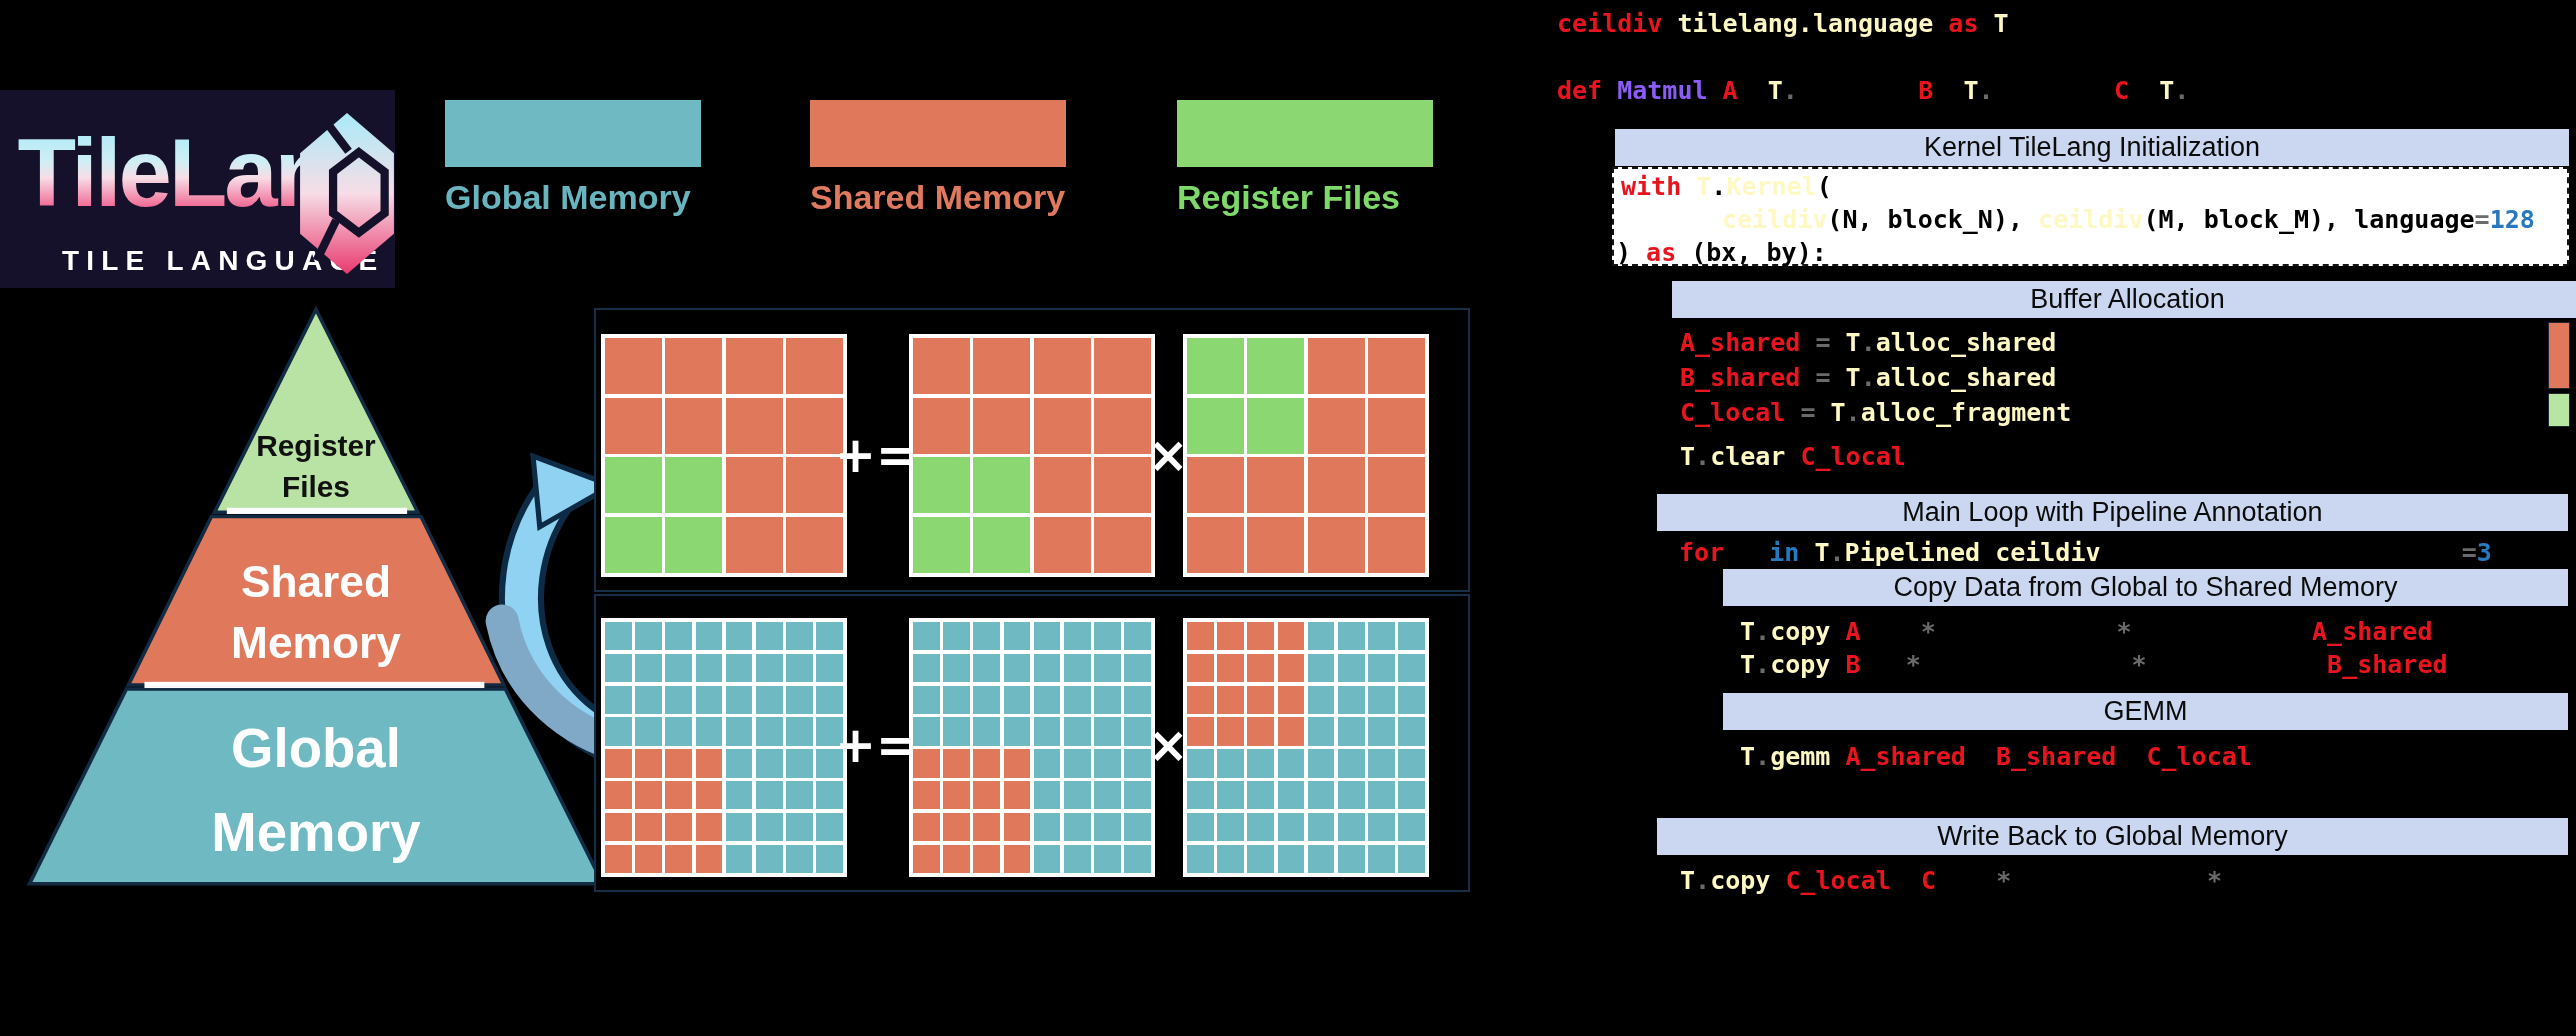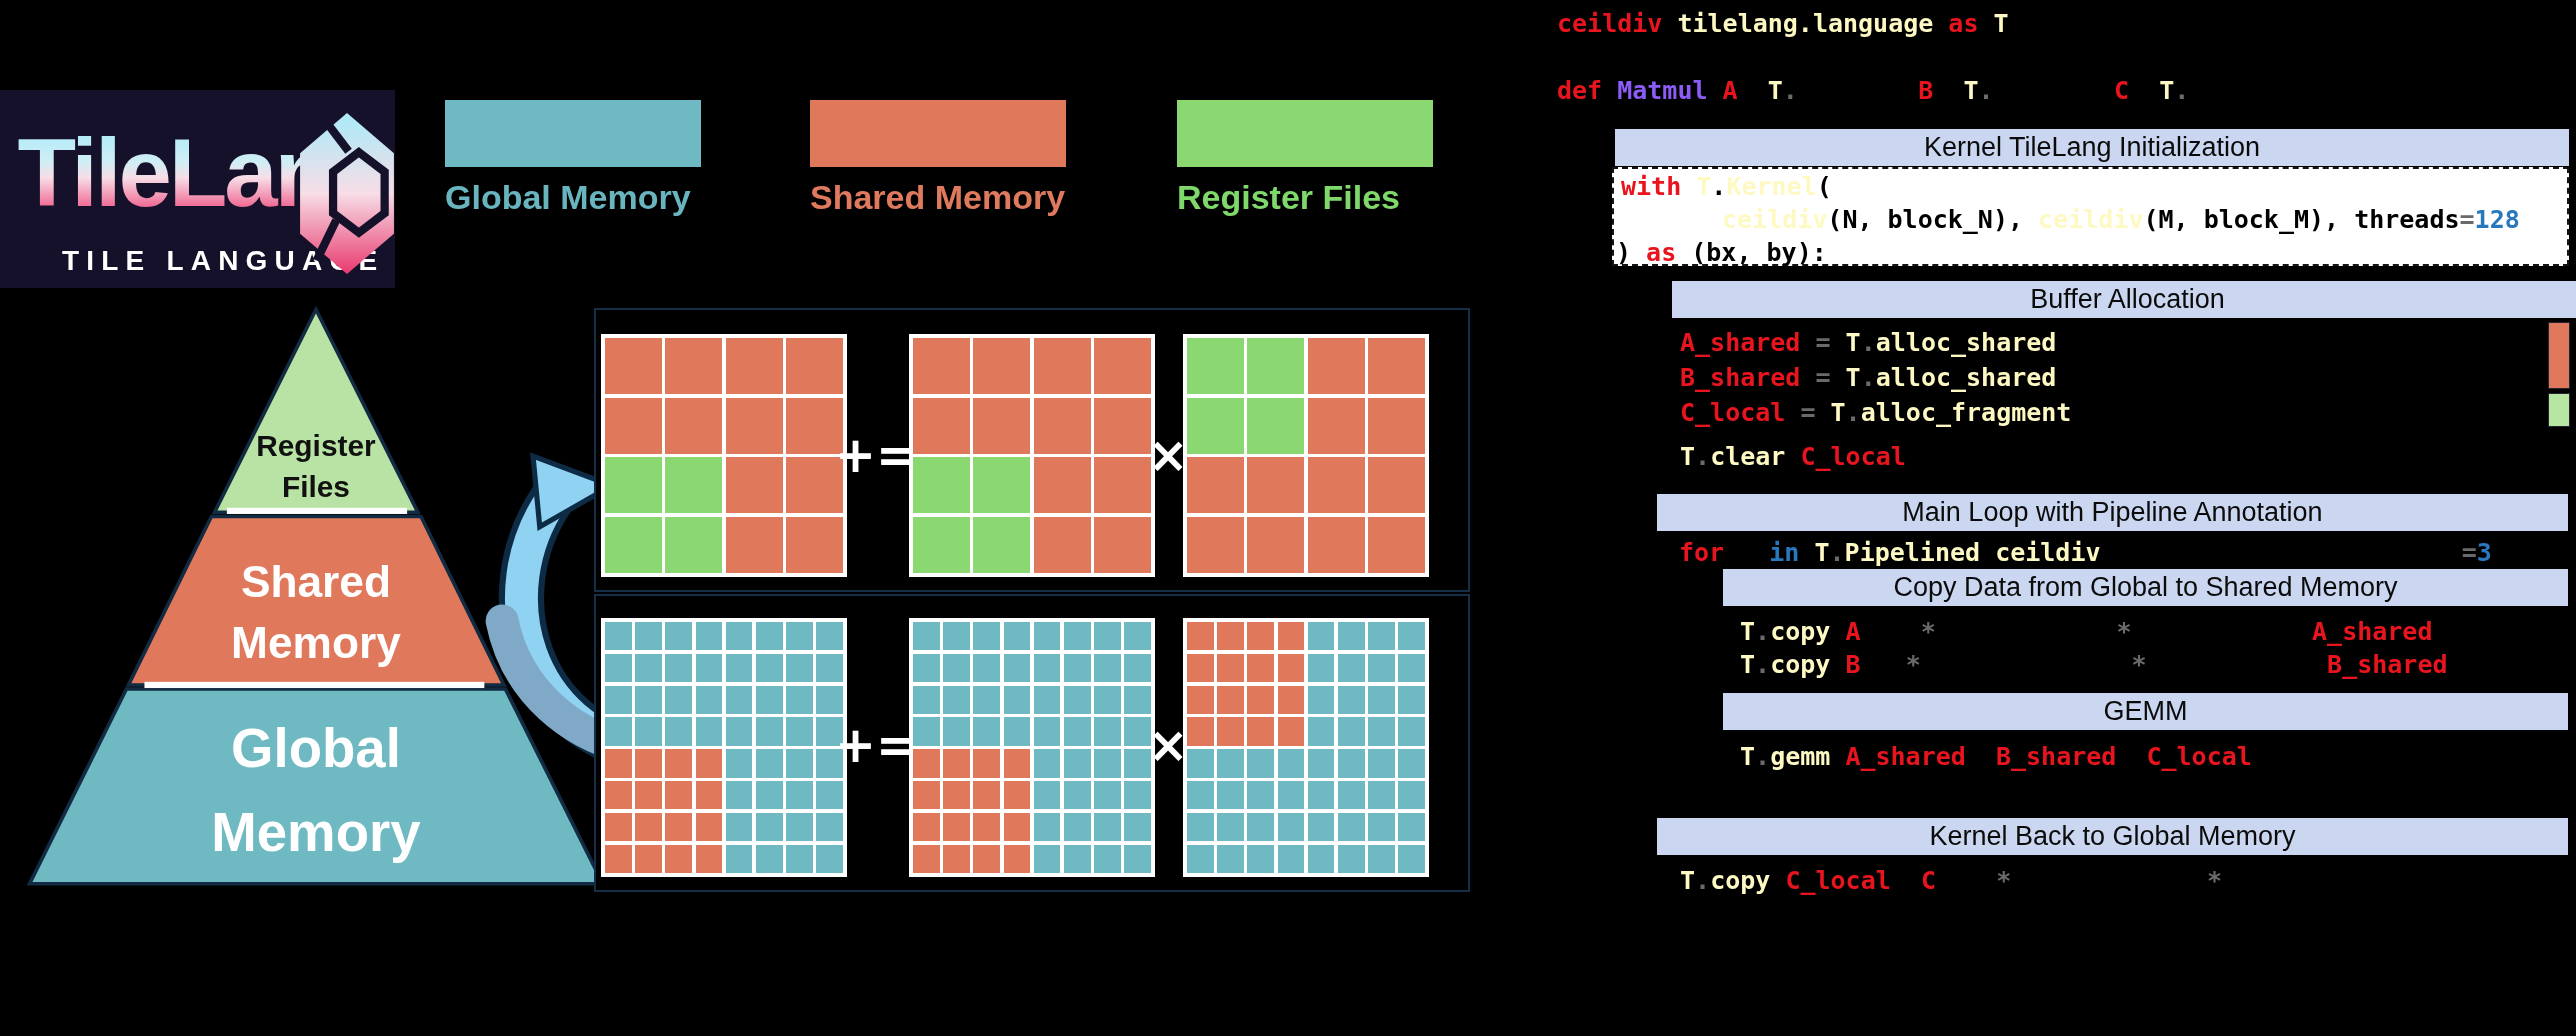--- a/index.html
+++ b/index.html
@@ -365,25 +365,25 @@
       <div class="op" style="left: 1168px; top: 745px;">×</div>
     </div>
 
   <div id="kernel-box" class="abs"></div>
   <div id="code">
       <div class="code-header abs" style="left: 1615px; top: 129px; width: 954px;">Kernel TileLang Initialization</div>
       <div class="code-header abs" style="left: 1672px; top: 281px; width: 911px;">Buffer Allocation</div>
       <div class="code-header abs" style="left: 1657px; top: 494px; width: 911px;">Main Loop with Pipeline Annotation</div>
       <div class="code-header abs" style="left: 1723px; top: 569px; width: 845px;">Copy Data from Global to Shared Memory</div>
       <div class="code-header abs" style="left: 1723px; top: 693px; width: 845px;">GEMM</div>
-      <div class="code-header abs" style="left: 1657px; top: 818px; width: 911px;">Kernel Back to Global Memory</div>
+      <div class="code-header abs" style="left: 1657px; top: 818px; width: 911px;">Write Back to Global Memory</div>
       <div class="code-line abs" style="left: 1557px; top: 9.3px;"><span class="c-r">ceildiv</span><span class="c-k"> </span><span class="c-p">tilelang.language</span><span class="c-k"> </span><span class="c-r">as</span><span class="c-k"> </span><span class="c-p">T</span></div>
       <div class="code-line abs" style="left: 1557px; top: 76px;"><span class="c-r">def</span><span class="c-k"> </span><span class="c-n">Matmul</span><span class="c-k">(</span><span class="c-r">A</span><span class="c-k">: </span><span class="c-p">T</span><span class="c-g">.</span><span class="c-k">Tensor, </span><span class="c-r">B</span><span class="c-k">: </span><span class="c-p">T</span><span class="c-g">.</span><span class="c-k">Tensor, </span><span class="c-r">C</span><span class="c-k">: </span><span class="c-p">T</span><span class="c-g">.</span><span class="c-k">Tensor):</span></div>
       <div class="code-line abs" style="left: 1621px; top: 172px;"><span class="c-r">with</span><span class="c-k"> </span><span class="c-p">T</span><span class="c-k">.</span><span class="c-p">Kernel</span><span class="c-k">(</span></div>
-      <div class="code-line abs" style="left: 1722px; top: 205px;"><span class="c-p">ceildiv</span><span class="c-k">(N, block_N), </span><span class="c-p">ceildiv</span><span class="c-k">(M, block_M), threads</span><span class="c-g">=</span><span class="c-b">128</span></div>
+      <div class="code-line abs" style="left: 1722px; top: 205px;"><span class="c-p">ceildiv</span><span class="c-k">(N, block_N), </span><span class="c-p">ceildiv</span><span class="c-k">(M, block_M), language</span><span class="c-g">=</span><span class="c-b">128</span></div>
       <div class="code-line abs" style="left: 1616px; top: 238px;"><span class="c-k">) </span><span class="c-r">as</span><span class="c-k"> (bx, by):</span></div>
       <div class="code-line abs" style="left: 1680px; top: 328px;"><span class="c-r">A_shared</span><span class="c-k"> </span><span class="c-g">=</span><span class="c-k"> </span><span class="c-p">T</span><span class="c-g">.</span><span class="c-p">alloc_shared</span><span class="c-k">((block_M, block_K))</span></div>
       <div class="code-line abs" style="left: 1680px; top: 363px;"><span class="c-r">B_shared</span><span class="c-k"> </span><span class="c-g">=</span><span class="c-k"> </span><span class="c-p">T</span><span class="c-g">.</span><span class="c-p">alloc_shared</span><span class="c-k">((block_K, block_N))</span></div>
       <div class="code-line abs" style="left: 1680px; top: 398px;"><span class="c-r">C_local</span><span class="c-k"> </span><span class="c-g">=</span><span class="c-k"> </span><span class="c-p">T</span><span class="c-g">.</span><span class="c-p">alloc_fragment</span><span class="c-k">((block_M, block_N))</span></div>
       <div class="code-line abs" style="left: 1680px; top: 442px;"><span class="c-p">T</span><span class="c-g">.</span><span class="c-p">clear</span><span class="c-k">(</span><span class="c-r">C_local</span><span class="c-k">)</span></div>
       <div class="code-line abs" style="left: 1679px; top: 538px;"><span class="c-r">for</span><span class="c-k"> k </span><span class="c-b">in</span><span class="c-k"> </span><span class="c-p">T</span><span class="c-g">.</span><span class="c-p">Pipelined</span><span class="c-k">(</span><span class="c-p">ceildiv</span><span class="c-k">(K, block_K), num_stages</span><span class="c-g">=</span><span class="c-b">3</span><span class="c-k">):</span></div>
       <div class="code-line abs" style="left: 1740px; top: 617px;"><span class="c-p">T</span><span class="c-g">.</span><span class="c-p">copy</span><span class="c-k">(</span><span class="c-r">A</span><span class="c-k">[by </span><span class="c-g">*</span><span class="c-k"> block_M, k </span><span class="c-g">*</span><span class="c-k"> block_K],  </span><span class="c-r">A_shared</span><span class="c-k">)</span></div>
       <div class="code-line abs" style="left: 1740px; top: 650px;"><span class="c-p">T</span><span class="c-g">.</span><span class="c-p">copy</span><span class="c-k">(</span><span class="c-r">B</span><span class="c-k">[k </span><span class="c-g">*</span><span class="c-k"> block_K,  bx </span><span class="c-g">*</span><span class="c-k"> block_N],  </span><span class="c-r">B_shared</span><span class="c-k">)</span></div>
       <div class="code-line abs" style="left: 1740px; top: 742px;"><span class="c-p">T</span><span class="c-g">.</span><span class="c-p">gemm</span><span class="c-k">(</span><span class="c-r">A_shared</span><span class="c-k">, </span><span class="c-r">B_shared</span><span class="c-k">, </span><span class="c-r">C_local</span><span class="c-k">)</span></div>
       <div class="code-line abs" style="left: 1680px; top: 866px;"><span class="c-p">T</span><span class="c-g">.</span><span class="c-p">copy</span><span class="c-k">(</span><span class="c-r">C_local</span><span class="c-k">, </span><span class="c-r">C</span><span class="c-k">[by </span><span class="c-g">*</span><span class="c-k"> block_M, bx </span><span class="c-g">*</span><span class="c-k"> block_N])</span></div>

